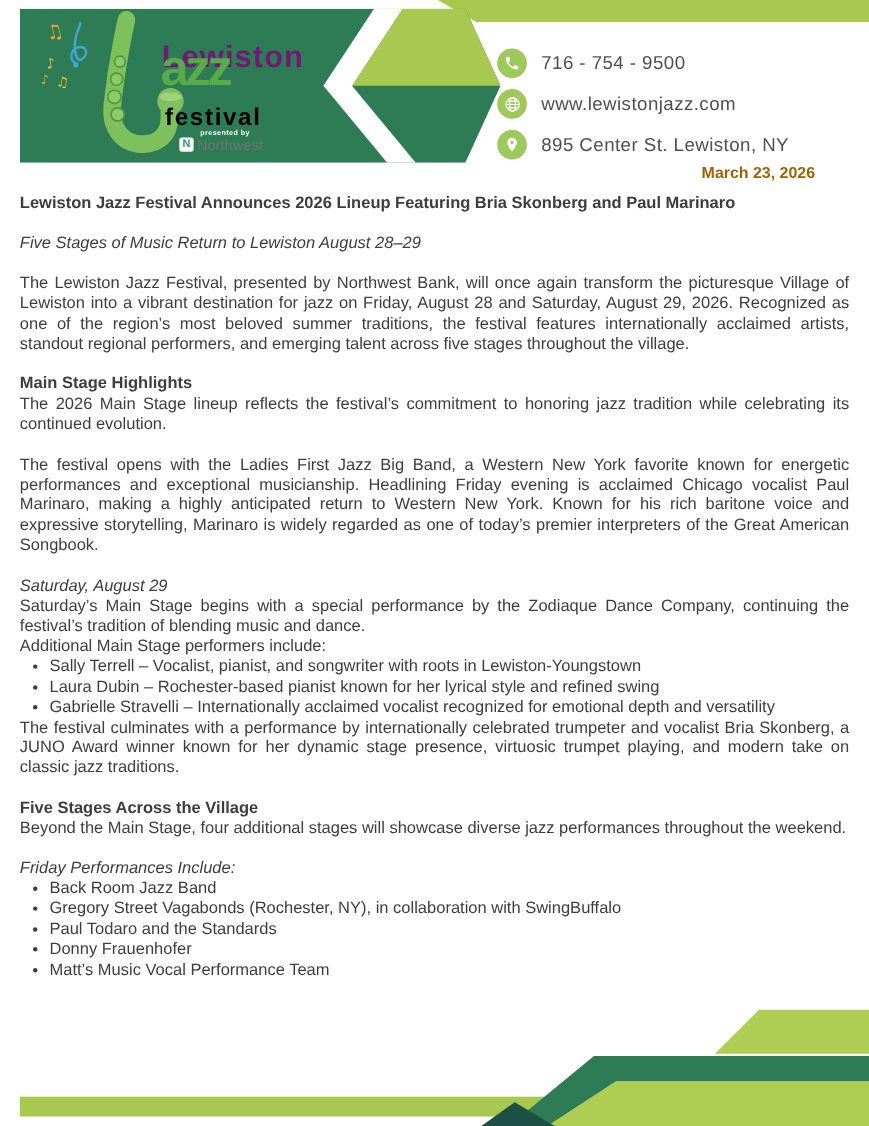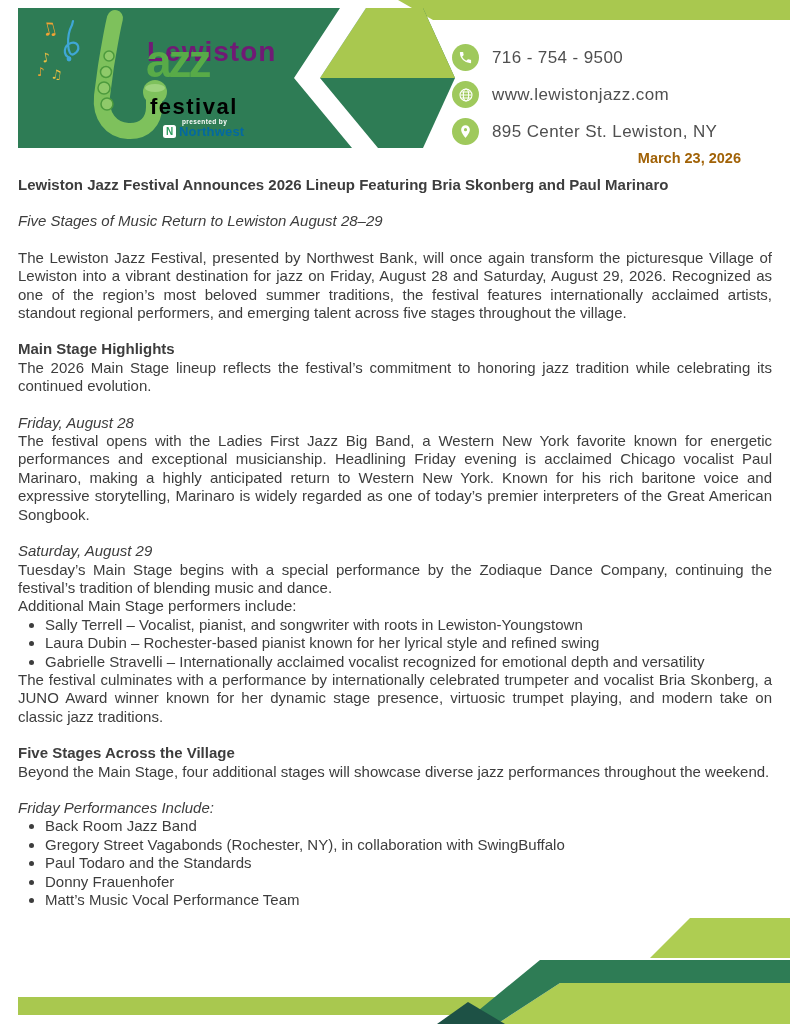--- a/index.html
+++ b/index.html
@@ -11,21 +11,21 @@
             clip-path:polygon(398px 0,790px 0,790px 20px,433px 20px);}
   .banner-svg{position:absolute;left:18px;top:8px;}
   .logo-text{position:absolute;font-weight:bold;line-height:1;white-space:nowrap;}
   .logo-lewiston{left:147px;top:38px;font-size:28px;color:#701a75;letter-spacing:1px;}
   .logo-azz{left:146px;top:38px;font-size:46px;color:#58ab48;letter-spacing:-3px;}
   .logo-festival{left:150px;top:96px;font-size:22px;color:#000000;letter-spacing:1.5px;}
   .logo-presented{left:182px;top:119px;font-size:6.5px;color:#ffffff;font-weight:bold;letter-spacing:.4px;}
   .nw-row{position:absolute;left:163px;top:124px;display:flex;align-items:center;gap:3px;}
   .nw-box{width:13px;height:13px;background:#ffffff;border-radius:2.5px;display:flex;
           align-items:center;justify-content:center;font-size:10px;font-weight:bold;color:#2e9e5f;}
-  .nw-name{font-size:13px;font-weight:bold;color:#0369a1;letter-spacing:.2px;}
+  .nw-name{font-size:13px;font-weight:normal;color:#737373;letter-spacing:.2px;}
   .notes-svg{position:absolute;left:36px;top:18px;}
   .contact{position:absolute;left:452px;top:44px;}
   .contact-row{display:flex;align-items:center;gap:13px;margin-bottom:10px;}
   .cicon{width:27px;height:27px;border-radius:50%;background:#9fc95c;display:flex;
          align-items:center;justify-content:center;flex:0 0 27px;}
   .ctext{font-size:17px;color:#4f4f4f;letter-spacing:.4px;}
   
   .date-line{margin:2px 49px 0 18px;text-align:right;font-size:14.5px;font-weight:bold;color:#a16207;}
   .article{margin:10px 18px 0 18px;font-size:15px;line-height:18.4px;text-align:justify;}
   .article p{margin:0;}
@@ -113,25 +113,24 @@
   <div class="date-line">March 23, 2026</div>
 
   <div class="article">
     <p class="bold mb">Lewiston Jazz Festival Announces 2026 Lineup Featuring Bria Skonberg and Paul Marinaro</p>
     <p class="ital mb">Five Stages of Music Return to Lewiston August 28–29</p>
     <p class="mb">The Lewiston Jazz Festival, presented by Northwest Bank, will once again transform the picturesque Village of Lewiston into a vibrant destination for jazz on Friday, August 28 and Saturday, August 29, 2026. Recognized as one of the region’s most beloved summer traditions, the festival features internationally acclaimed artists, standout regional performers, and emerging talent across five stages throughout the village.</p>
 
     <p class="bold">Main Stage Highlights</p>
     <p class="mb">The 2026 Main Stage lineup reflects the festival’s commitment to honoring jazz tradition while celebrating its continued evolution.</p>
 
-    <p class="ital">Friday, August 28</p>
     <p class="mb">The festival opens with the Ladies First Jazz Big Band, a Western New York favorite known for energetic performances and exceptional musicianship. Headlining Friday evening is acclaimed Chicago vocalist Paul Marinaro, making a highly anticipated return to Western New York. Known for his rich baritone voice and expressive storytelling, Marinaro is widely regarded as one of today’s premier interpreters of the Great American Songbook.</p>
 
     <p class="ital">Saturday, August 29</p>
-    <p>Tuesday’s Main Stage begins with a special performance by the Zodiaque Dance Company, continuing the festival’s tradition of blending music and dance.</p>
+    <p>Saturday’s Main Stage begins with a special performance by the Zodiaque Dance Company, continuing the festival’s tradition of blending music and dance.</p>
     <p>Additional Main Stage performers include:</p>
     <ul>
       <li>Sally Terrell – Vocalist, pianist, and songwriter with roots in Lewiston-Youngstown</li>
       <li>Laura Dubin – Rochester-based pianist known for her lyrical style and refined swing</li>
       <li>Gabrielle Stravelli – Internationally acclaimed vocalist recognized for emotional depth and versatility</li>
     </ul>
     <p class="mb">The festival culminates with a performance by internationally celebrated trumpeter and vocalist Bria Skonberg, a JUNO Award winner known for her dynamic stage presence, virtuosic trumpet playing, and modern take on classic jazz traditions.</p>
 
     <p class="bold">Five Stages Across the Village</p>
     <p class="mb">Beyond the Main Stage, four additional stages will showcase diverse jazz performances throughout the weekend.</p>

